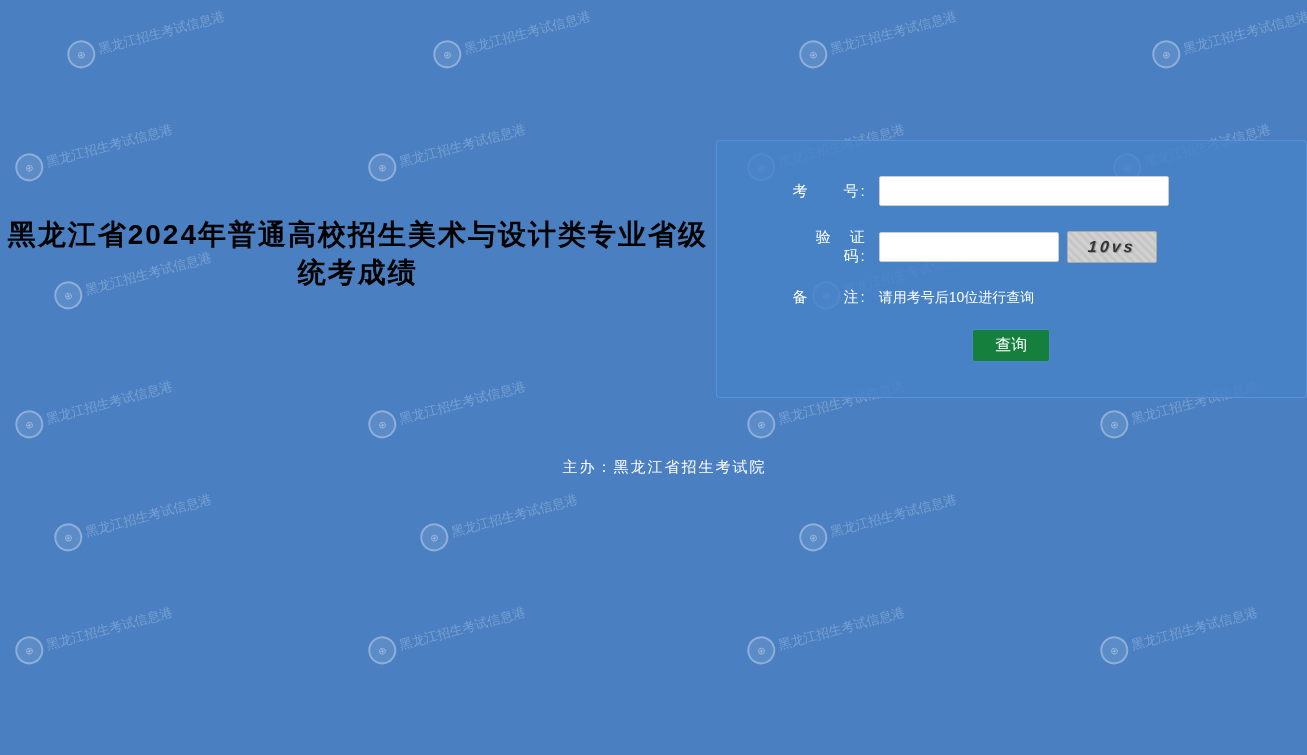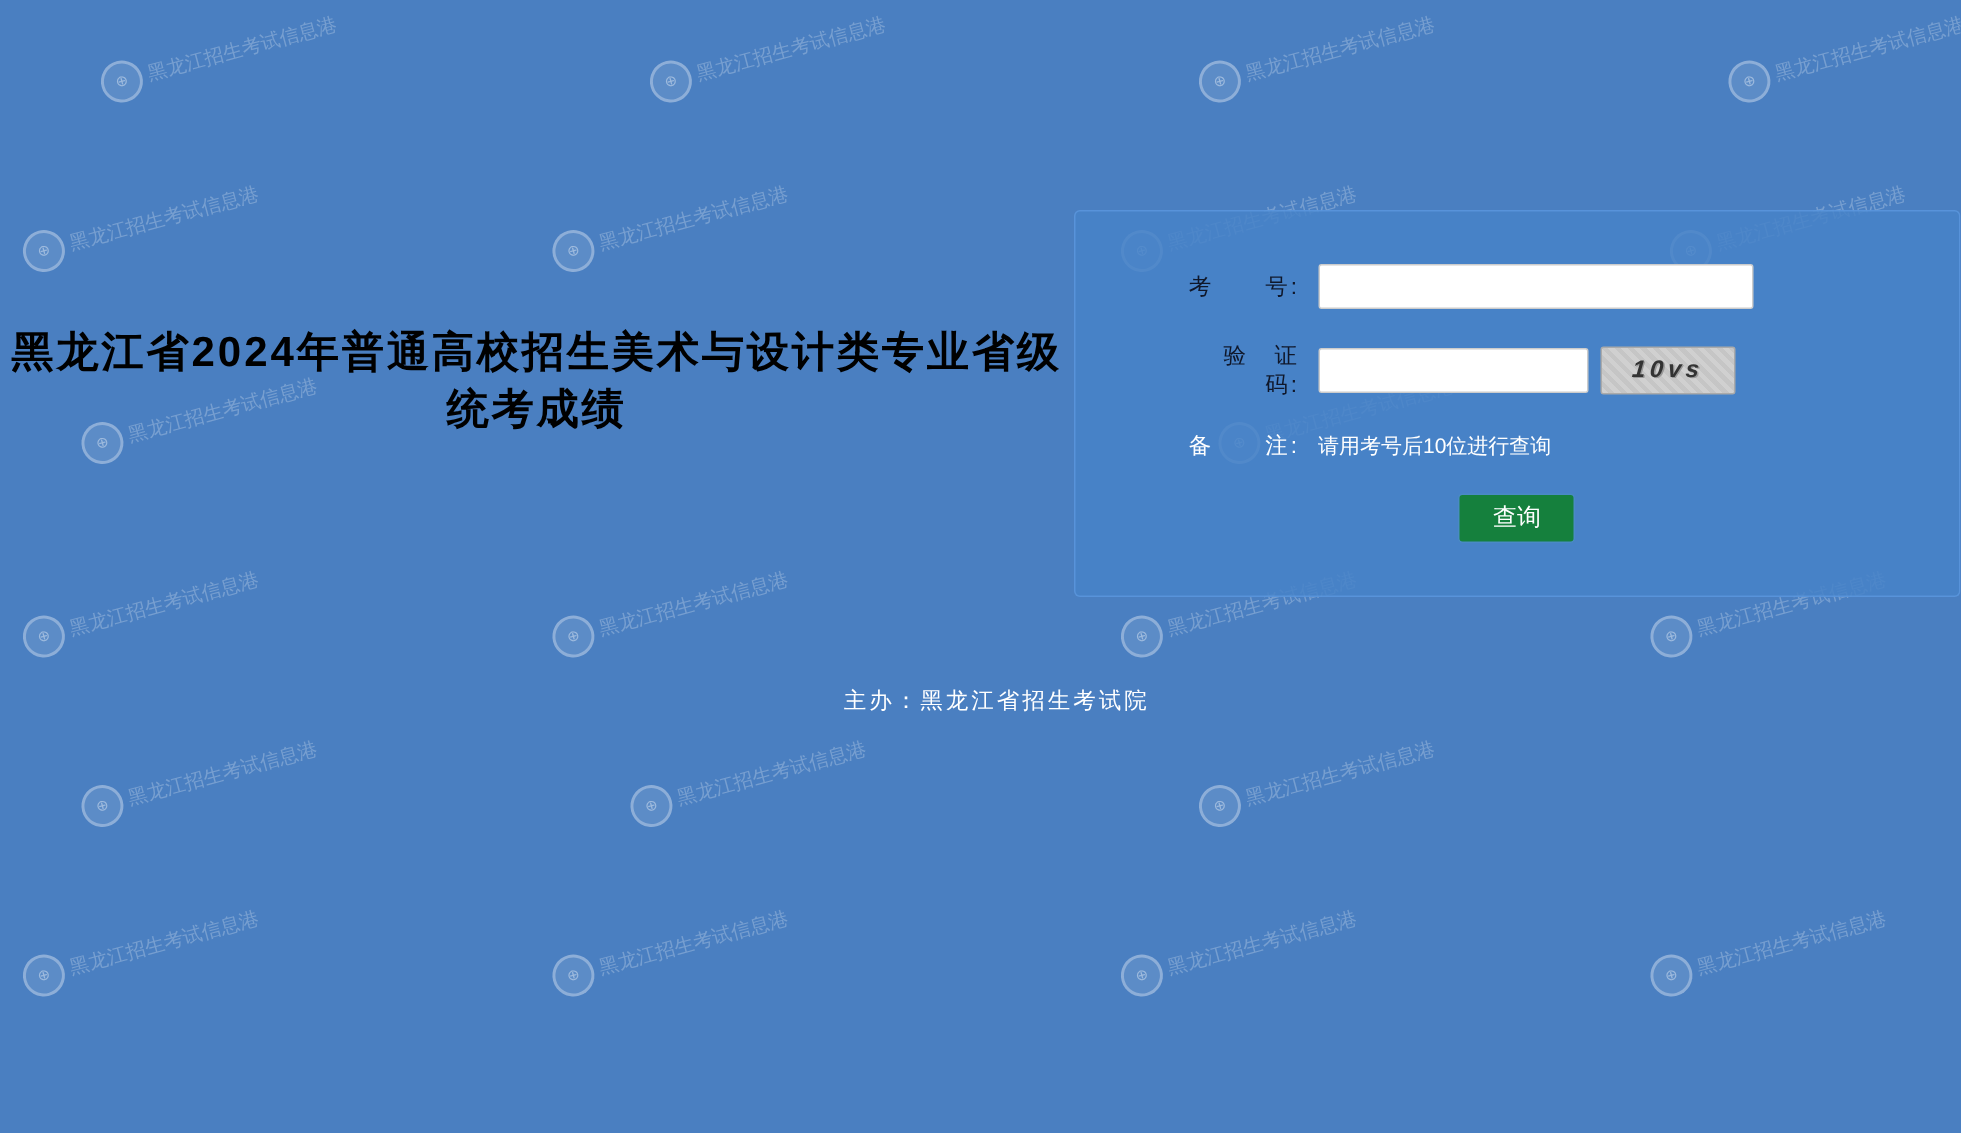--- a/index.html
+++ b/index.html
@@ -78,21 +78,21 @@
       width: 660px;
     }
 
     .form-row {
       display: flex;
       align-items: center;
       margin-bottom: 22px;
     }
 
     .form-label {
-      color: #0f172a;
+      color: #ffffff;
       font-size: 15px;
       width: 90px;
       text-align: right;
       margin-right: 12px;
       flex-shrink: 0;
       letter-spacing: 2px;
     }
 
     .form-input {
       width: 290px;

